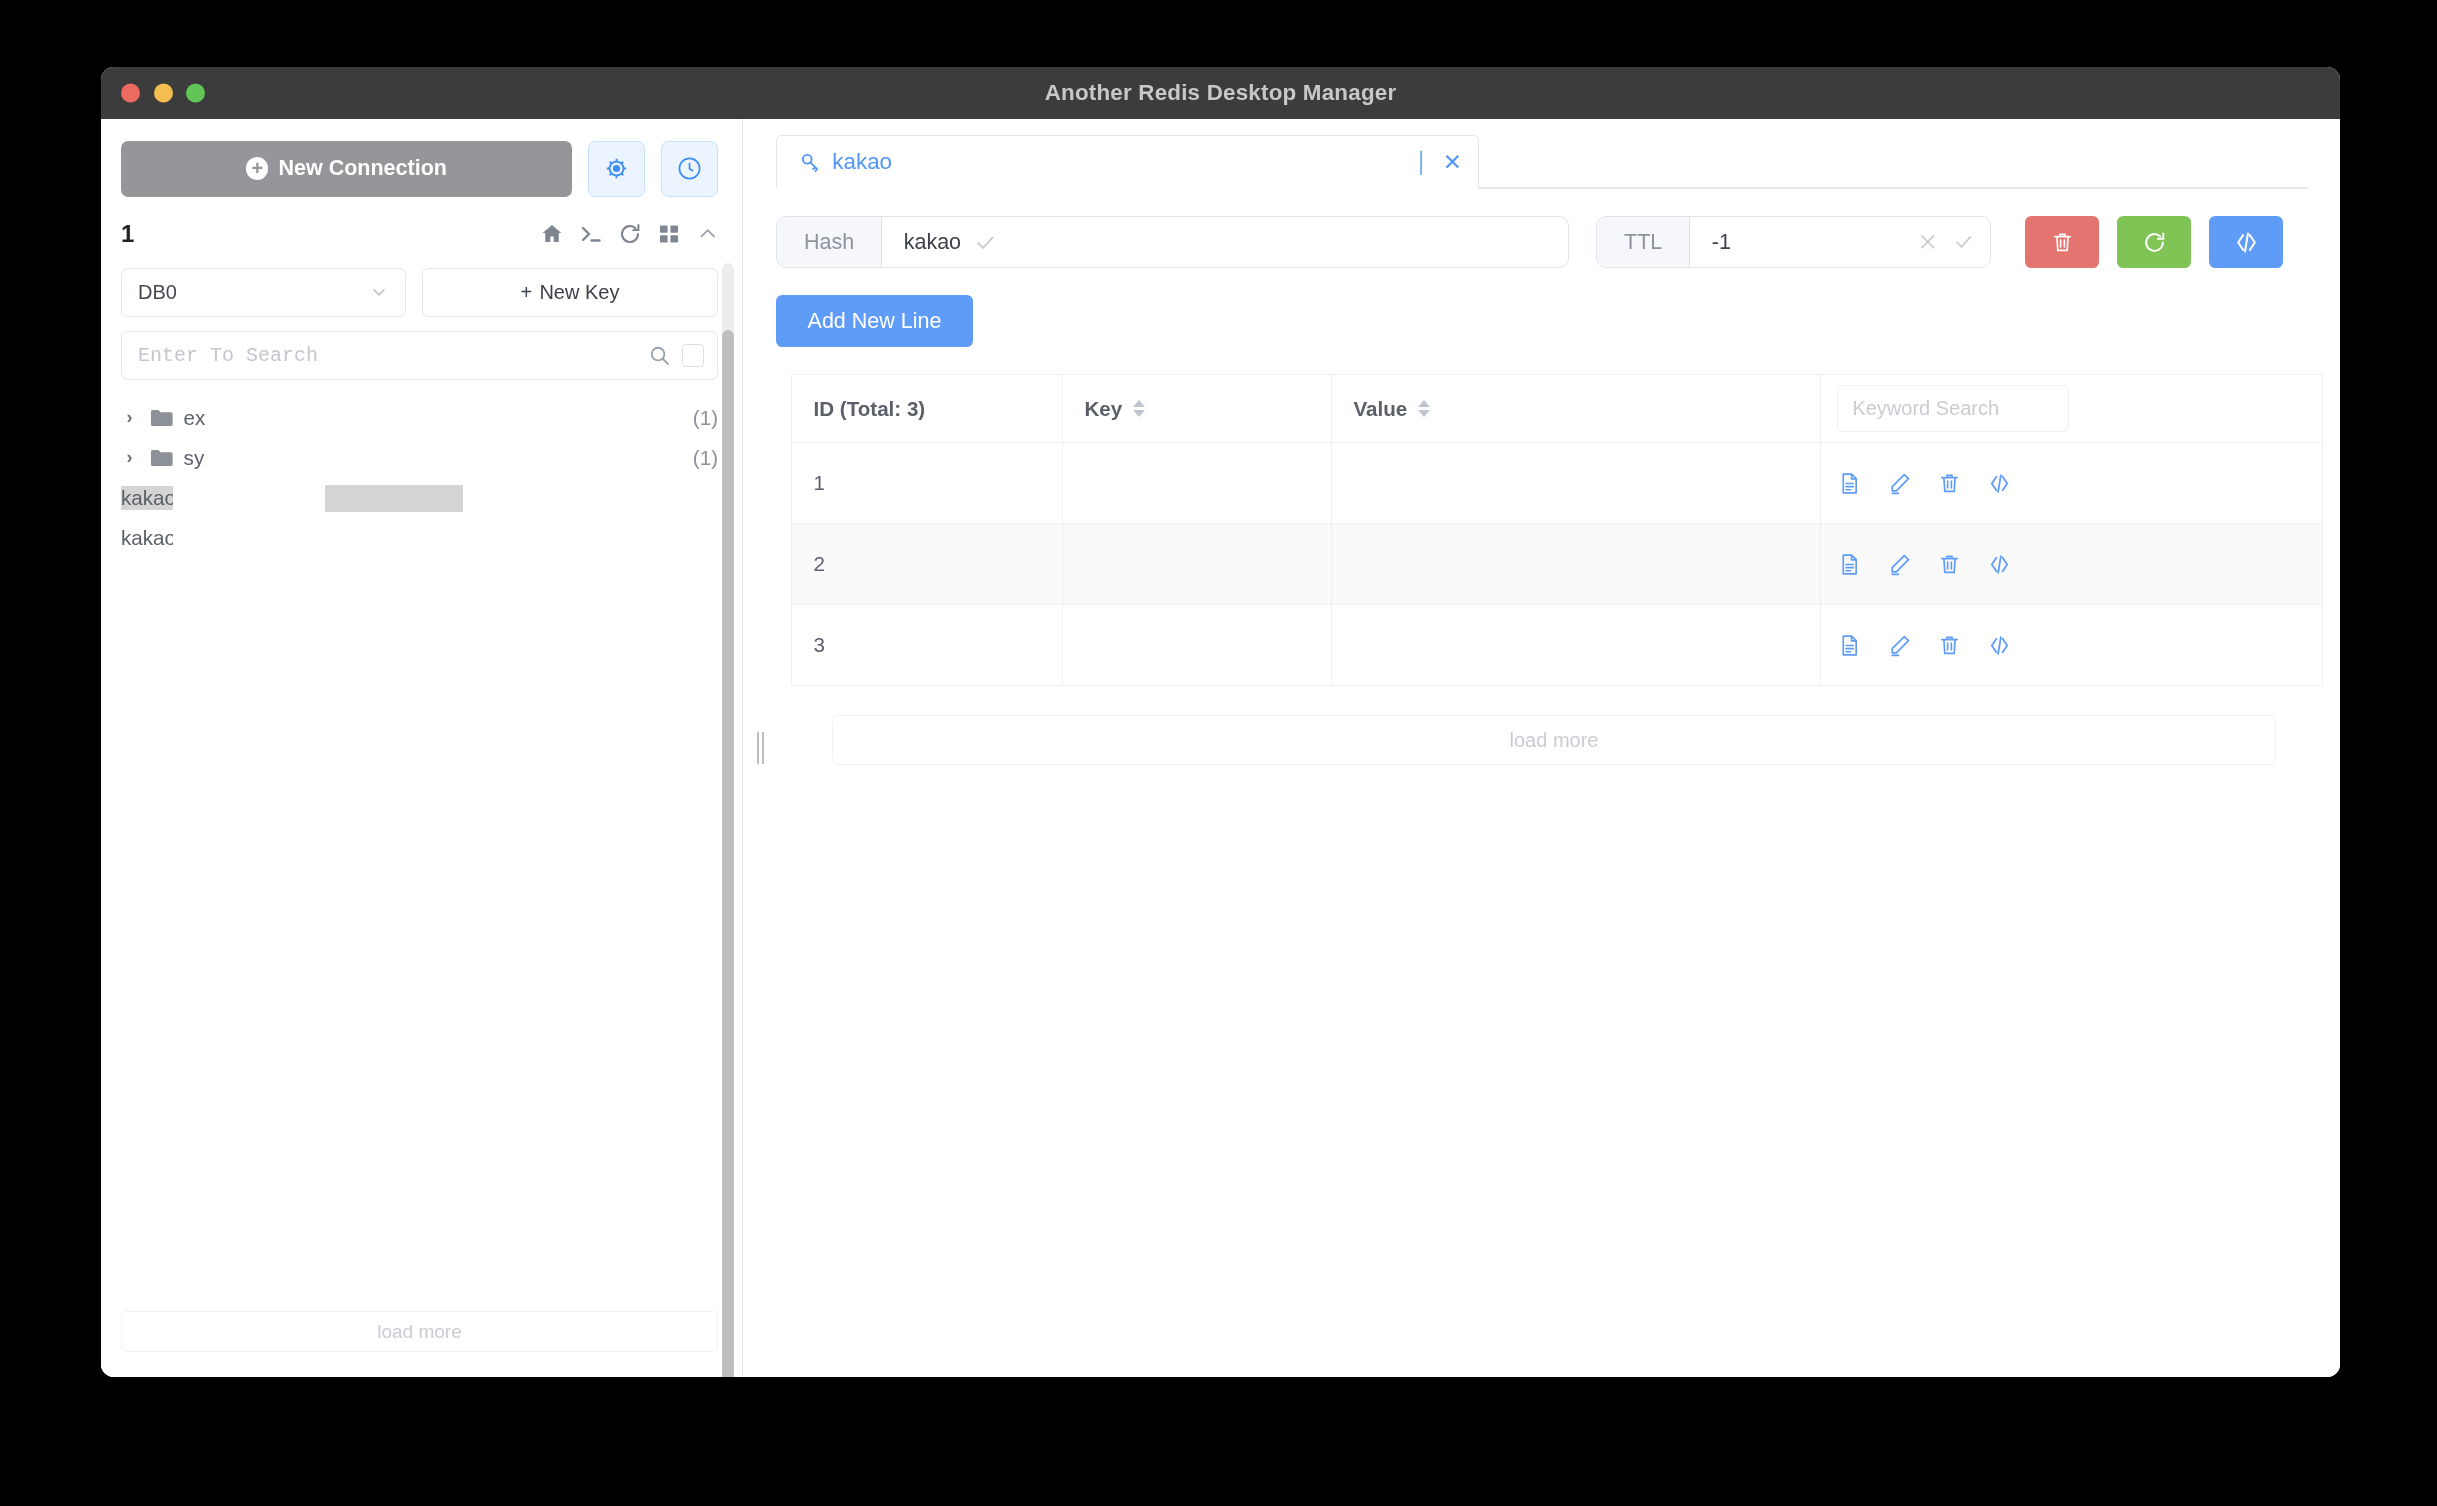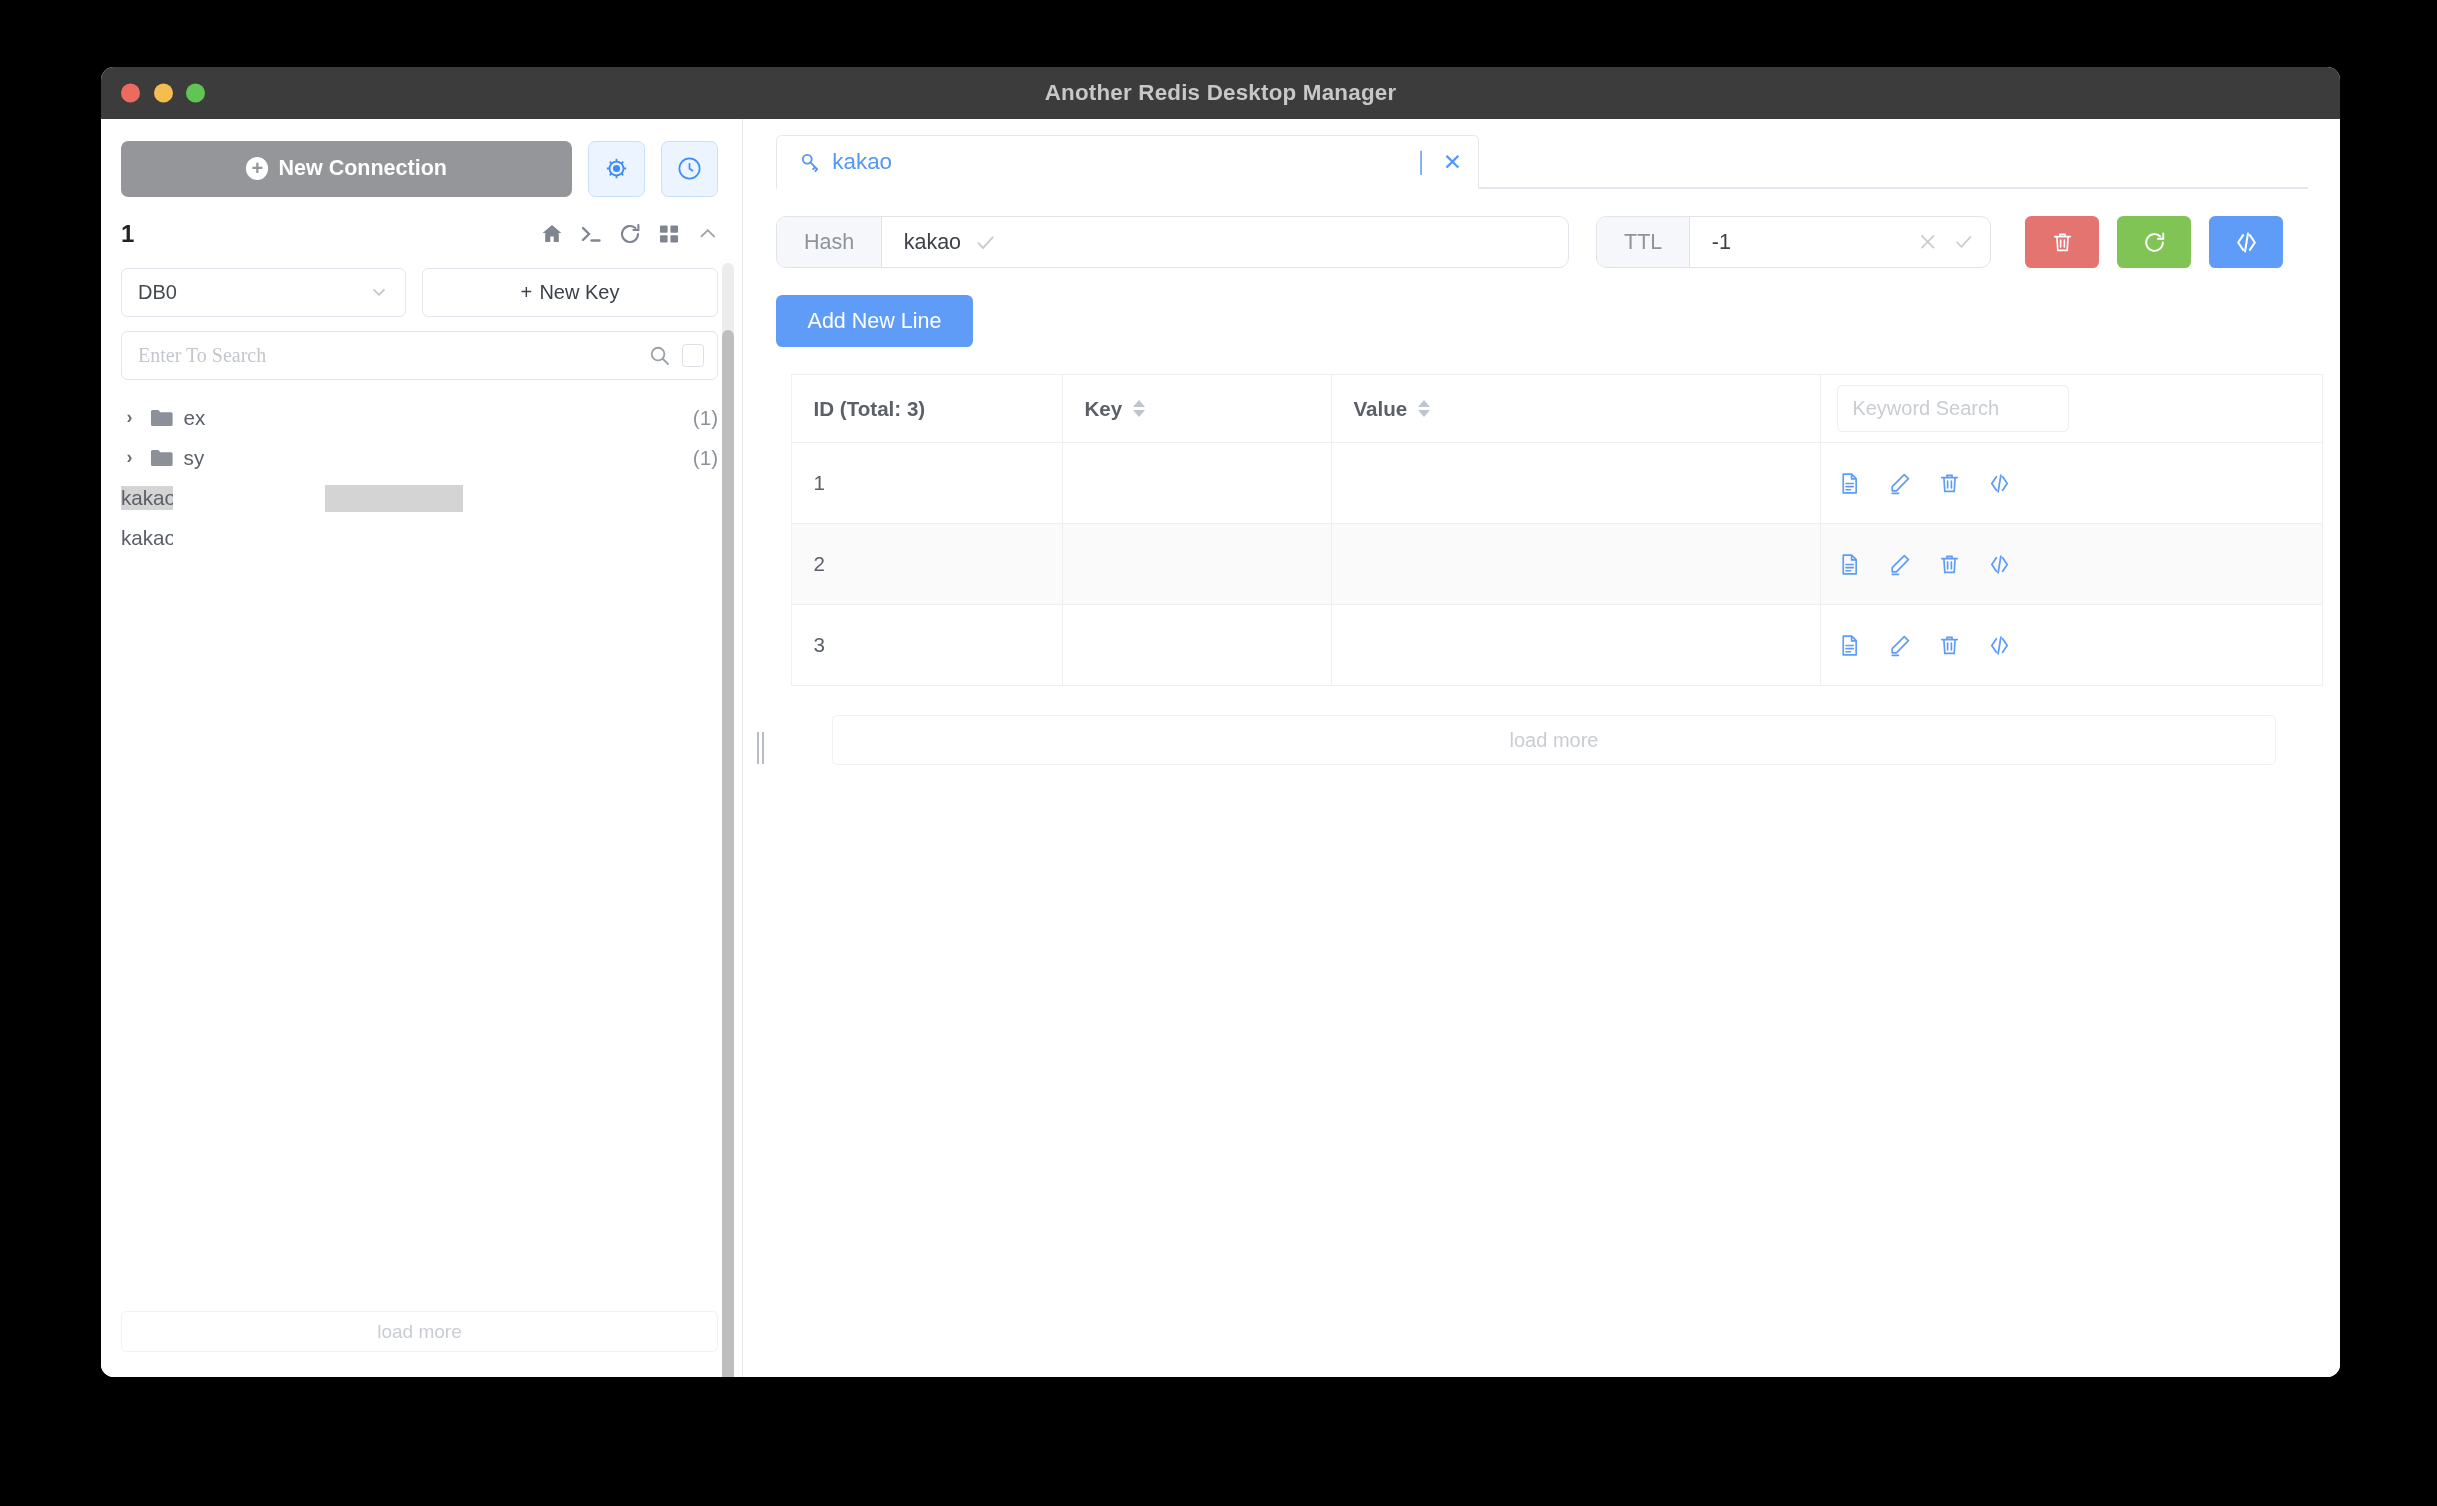--- a/index.html
+++ b/index.html
@@ -138,21 +138,21 @@
     border: 0.9px solid #e3e6ec;
     border-radius: 6.3px;
     display: flex; align-items: center;
     padding: 0 12.6px 0 16px;
     gap: 10.8px;
   }
   .search-box input {
     flex: 1 1 auto;
     border: 0; outline: 0;
     font-size: 20px; color: #44484f;
-    font-family: Liberation Serif, serif;
+    font-family: Liberation Mono, monospace;
     background: transparent;
   }
   .search-box input::placeholder { color: #c3c6cc; }
   .chk-box {
     width: 22.4px; height: 22.4px;
     border: 0.9px solid #dcdfe6;
     border-radius: 3.6px;
     flex: 0 0 auto;
     cursor: pointer;
   }

